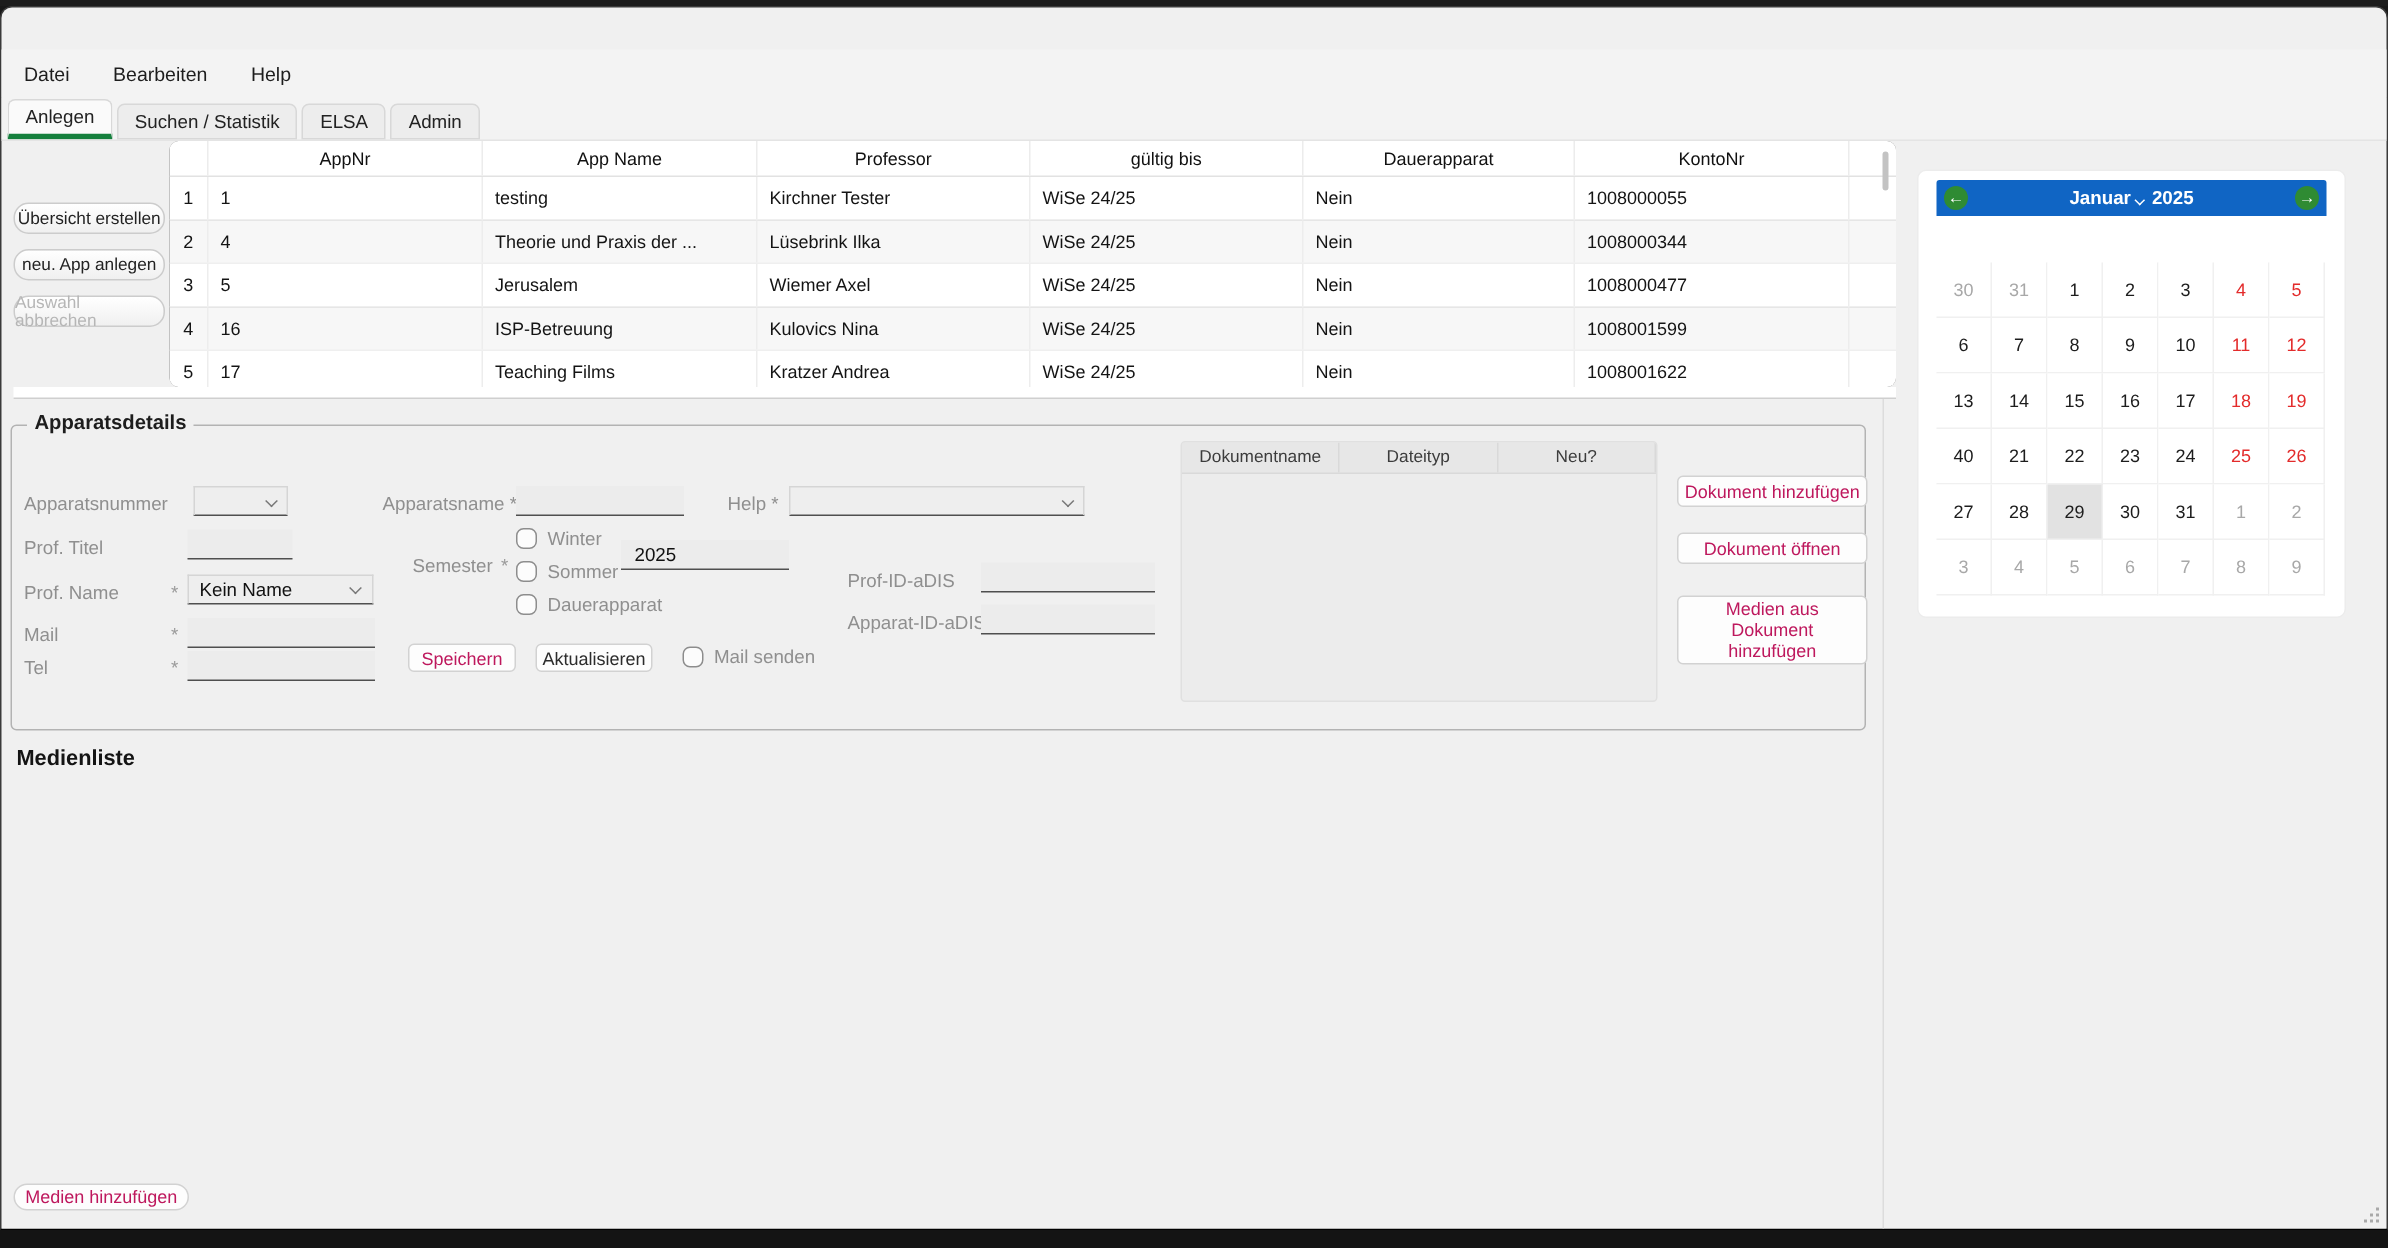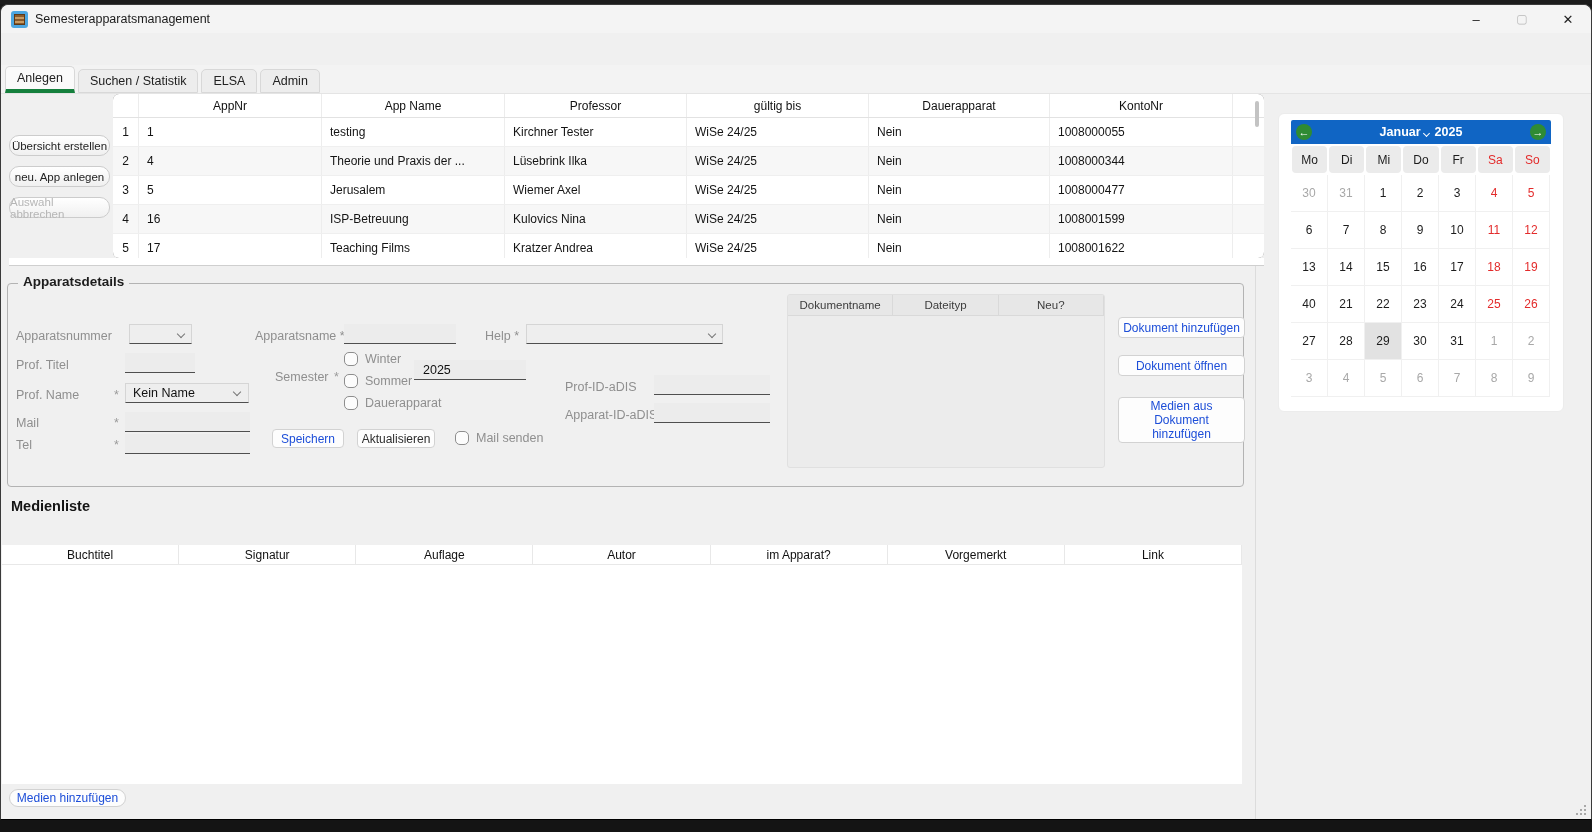--- a/index.html
+++ b/index.html
@@ -94,21 +94,21 @@
     border-bottom:1px solid #4f4f4f; height:20px; font-size:12.5px; color:#111;
     display:flex; align-items:center; padding-left:7px; }
   .chev { position:absolute; right:7px; top:6px; width:6px; height:6px;
     border-right:1.4px solid #777; border-bottom:1.4px solid #777; transform:rotate(45deg); }
   .radio, .checkbox { position:absolute; width:14px; height:14px; border:1px solid #8d8d8d;
     border-radius:5px; background:#fcfcfc; }
   .opt-label { position:absolute; font-size:12.5px; color:#8f8f8f; }
   .btn { position:absolute; background:#fdfdfd; border:1px solid #d2d2d2; border-radius:4px;
     font-size:12px; color:#2c2c2c; display:flex; align-items:center; justify-content:center;
     text-align:center; }
-  .btn.disabled { color:#1d4ed8; }
+  .btn.disabled { color:#be185d; }
   .doc-list { position:absolute; left:779px; top:10px; width:318px; height:174px; background:#ececec;
     border:1px solid #e0e0e0; border-radius:3px; overflow:hidden; }
   .doc-head { display:flex; height:21px; background:#e7e7e7; border-bottom:1px solid #d9d9d9; }
   .doc-th { width:106px; font-size:11.5px; color:#3c3c3c; display:flex; align-items:center;
     justify-content:center; border-right:1px solid #d9d9d9; }
 
   
   .medien-title { left:10px; top:493px; font-size:14.5px; font-weight:bold; color:#141414; }
   .medien-panel { left:1px; top:540px; width:1240px; height:239px; background:#fff; }
   .medien-head { display:flex; height:20px; border-bottom:1px solid #e8e8e8; }
@@ -119,32 +119,26 @@
   .resize-grip { right:4px; bottom:3px; width:14px; height:14px; }
   .grip-dot { position:absolute; width:2px; height:2px; background:#a9a9a9; }
 </style>
 </head>
 <body>
 
 <div class="abs top-strip"></div>
 
 <div class="abs window">
 
-  <div class="abs titlebar">
-    <div class="abs app-icon">
-        <span class="shelf"></span>
-      </div>
-    <div class="abs win-title">Semesterapparatsmanagement</div>
-    <div class="abs win-controls">
-      <div class="win-btn">–</div>
-      <div class="win-btn max">▢</div>
-      <div class="win-btn">✕</div>
-    </div>
-  </div>
-
+
+  <div class="abs menubar">
+    <div class="menu-item">Datei</div>
+    <div class="menu-item">Bearbeiten</div>
+    <div class="menu-item">Help</div>
+  </div>
 
   <div class="abs tabstrip">
     <div class="tab active">Anlegen</div>
     <div class="tab">Suchen / Statistik</div>
     <div class="tab">ELSA</div>
     <div class="tab">Admin</div>
   </div>
   <div class="abs tab-underline"></div>
 
   <div class="abs side-btn" style="top:130px">Übersicht erstellen</div>
@@ -216,29 +210,20 @@
   <div class="abs cal-panel">
     <div class="cal-header">
       <div class="cal-nav">←</div>
       <div class="cal-title">
         <span>Januar</span>
         <span class="cal-caret"></span>
         <span>2025</span>
       </div>
       <div class="cal-nav">→</div>
     </div>
-    <div class="cal-weekdays">
-        <div class="wd">Mo</div>
-        <div class="wd">Di</div>
-        <div class="wd">Mi</div>
-        <div class="wd">Do</div>
-        <div class="wd">Fr</div>
-        <div class="wd we">Sa</div>
-        <div class="wd we">So</div>
-      </div>
     <div class="cal-grid">
         <div class="day out">30</div>
         <div class="day out">31</div>
         <div class="day">1</div>
         <div class="day">2</div>
         <div class="day">3</div>
         <div class="day we">4</div>
         <div class="day we">5</div>
         <div class="day">6</div>
         <div class="day">7</div>
@@ -336,31 +321,20 @@
         <div class="doc-th">Dateityp</div>
         <div class="doc-th">Neu?</div>
       </div>
     </div>
     <div class="btn disabled" style="left:1110px;top:33px;width:127px;height:21px">Dokument hinzufügen</div>
     <div class="btn disabled" style="left:1110px;top:71px;width:127px;height:21px">Dokument öffnen</div>
     <div class="btn disabled" style="left:1110px;top:113px;width:127px;height:46px;padding:0 8px">Medien aus Dokument hinzufügen</div>
   </div>
 
   <div class="abs medien-title">Medienliste</div>
-  <div class="abs medien-panel">
-    <div class="medien-head">
-      <div class="medien-th">Buchtitel</div>
-      <div class="medien-th">Signatur</div>
-      <div class="medien-th">Auflage</div>
-      <div class="medien-th">Autor</div>
-      <div class="medien-th">im Apparat?</div>
-      <div class="medien-th">Vorgemerkt</div>
-      <div class="medien-th">Link</div>
-    </div>
-  </div>
   <div class="abs btn disabled btn-medien">Medien hinzufügen</div>
 
   <div class="abs resize-grip">
     <div class="grip-dot" style="right:1px;bottom:9px"></div>
     <div class="grip-dot" style="right:1px;bottom:5px"></div>
     <div class="grip-dot" style="right:5px;bottom:5px"></div>
     <div class="grip-dot" style="right:1px;bottom:1px"></div>
     <div class="grip-dot" style="right:5px;bottom:1px"></div>
     <div class="grip-dot" style="right:9px;bottom:1px"></div>
   </div>

